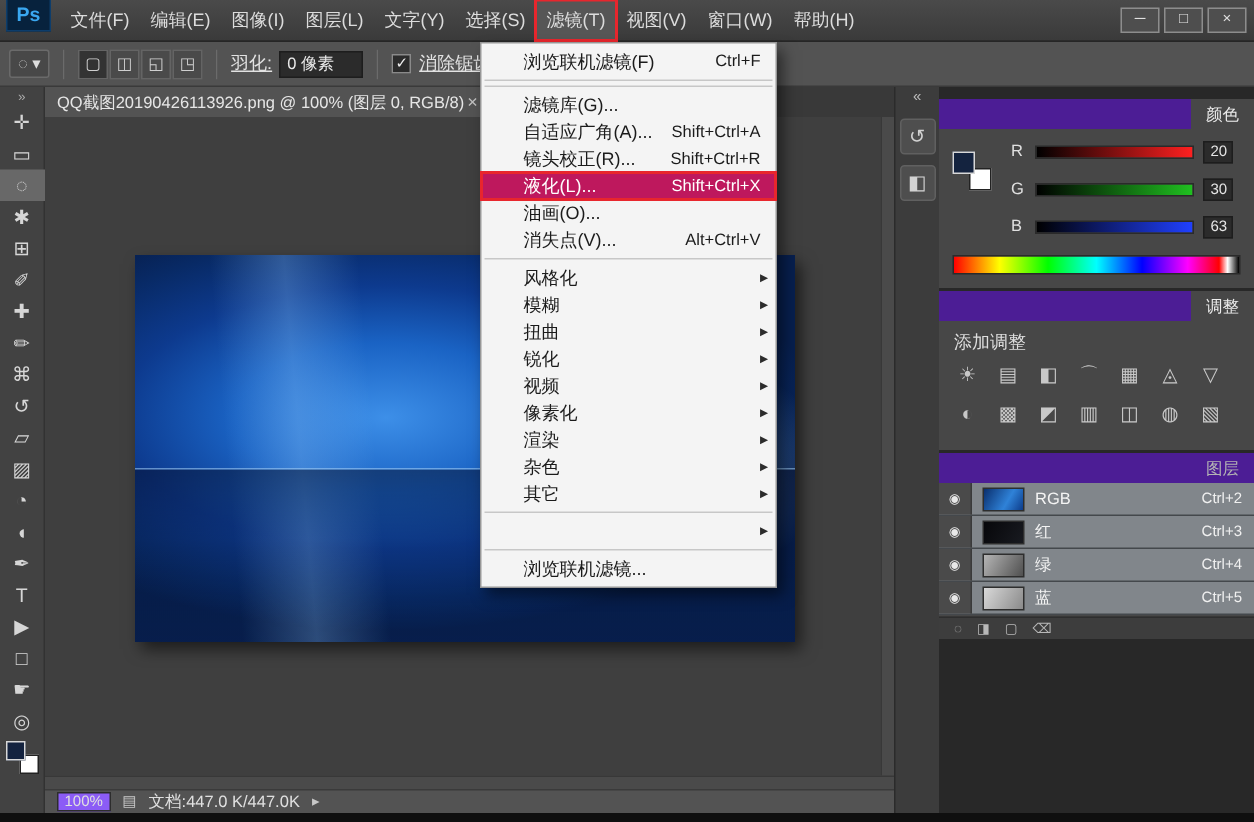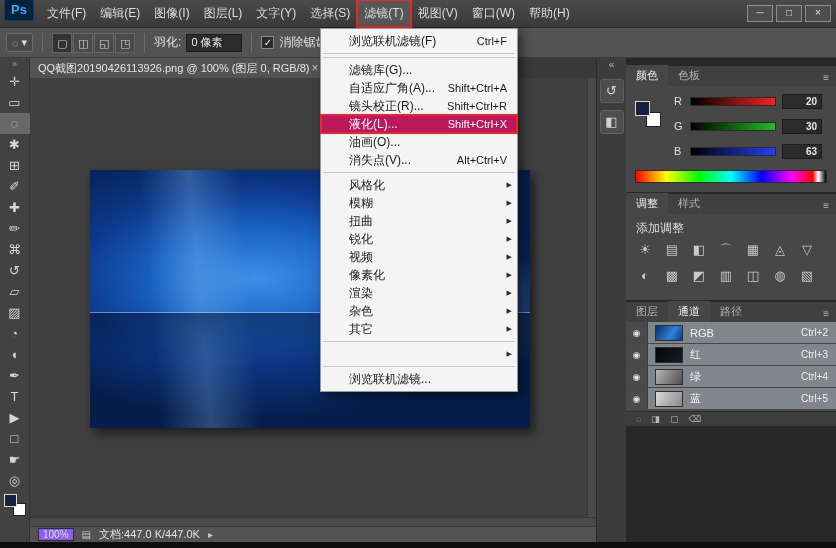--- a/index.html
+++ b/index.html
@@ -28,21 +28,21 @@
   .optionsbar { position:absolute; top:28px; left:0; width:836px; height:30px;
     background:#535353; border-bottom:1px solid #3a3a3a; display:flex; align-items:center;
     gap:5px; padding-left:6px; }
   .tool-preset { display:flex; align-items:center; gap:3px; padding:2px 5px;
     border:1px solid #6a6a6a; background:#484848; color:#ddd; font-size:11px; border-radius:2px; }
   .mode-group { display:flex; gap:1px; }
   .mode-btn { width:20px; height:20px; border:1px solid #646464; background:#4a4a4a;
     color:#cfcfcf; font-size:11px; line-height:18px; text-align:center; }
   .mode-btn.pressed { background:#333; }
   .vsep { width:1px; height:20px; background:#3b3b3b; border-right:1px solid #6b6b6b; margin:0 4px; }
-  .opt-label { font-size:12px; color:#e2e2e2; }
+  .opt-label { font-size:12px; color:#e2e2e2;text-decoration:underline; }
   .feather-input { width:56px; height:18px; background:#2b2b2b; border:1px solid #1d1d1d;
     color:#eaeaea; font-size:11px; padding:0 4px; font-family:inherit; }
   .checkbox { width:13px; height:13px; background:#2b2b2b; border:1px solid #8a8a8a;
     color:#f0f0f0; font-size:10px; line-height:11px; text-align:center; }
 
   
   .toolbox { position:absolute; top:58px; left:0; width:30px; height:484px;
     background:#424242; border-right:1px solid #323232; display:flex; flex-direction:column;
     align-items:center; }
   .toolbox-collapse { height:13px; font-size:9px; color:#aaa; line-height:13px; }
@@ -97,39 +97,39 @@
     align-items:center; }
   .dock-collapse { height:14px; color:#bbb; font-size:10px; line-height:14px; }
   .dock-icon { width:24px; height:24px; margin-top:7px; background:#4e4e4e;
     border:1px solid #606060; border-radius:3px; color:#d2d2d2; font-size:13px;
     line-height:22px; text-align:center; }
 
   
   .right-panels { position:absolute; top:58px; left:626px; width:210px; height:484px;
     background:#282828; }
   .panel { position:absolute; left:0; width:210px; }
-  .panel-header { height:20px; background:#404040; display:flex; align-items:flex-end; }
+  .panel-header { height:20px; background:#4c1d95; display:flex; align-items:flex-end;flex-direction:column; }
   .panel-tab { font-size:11px; color:#b4b4b4; padding:3px 10px 3px; }
   .panel-tab.active { background:#474747; color:#ececec; }
   .panel-menu { margin-left:auto; color:#bbb; font-size:10px; padding:3px 7px; }
   .panel-body { position:relative; background:#474747; height:calc(100% - 20px); }
 
   #panel-color { top:8px; height:126px; }
   .fgbg { position:absolute; left:9px; top:12px; width:26px; height:26px; }
   .fgbg .swatch-bg { width:15px; height:15px; }
   .fgbg .swatch-fg { width:15px; height:15px; }
   .color-row { position:absolute; left:48px; right:14px; height:14px; display:flex;
     align-items:center; gap:6px; }
   .chan-letter { width:10px; font-size:11px; color:#e0e0e0; }
   .slider { flex:1; height:9px; border:1px solid #2a2a2a; }
   .slider.r { background:linear-gradient(to right,#000,#ff2020); }
   .slider.g { background:linear-gradient(to right,#000,#20c020); }
   .slider.b { background:linear-gradient(to right,#000,#2040ff); }
-  .color-value { width:40px; height:15px; background:#2b2b2b; border:1px solid #1d1d1d;
-    color:#e6e6e6; font-size:10px; line-height:13px; text-align:right; padding:0 4px;font-weight:bold; }
+  .color-value { width:20px; height:15px; background:#2b2b2b; border:1px solid #1d1d1d;
+    color:#e6e6e6; font-size:10px; line-height:13px; text-align:right; padding:0 4px; }
   .spectrum { position:absolute; left:9px; right:9px; top:84px; height:13px;
     border:1px solid #2a2a2a;
     background:linear-gradient(to right,#ff0000,#ffff00 16%,#00ff00 33%,#00ffff 50%,#0000ff 66%,#ff00ff 82%,#ff0000 93%,#ffffff 96%,#000000 100%); }
 
   #panel-adjust { top:136px; height:106px; }
   .add-label { position:absolute; left:10px; top:6px; font-size:12px; color:#dedede; }
   .adj-row { position:absolute; left:10px; display:flex; gap:9px; }
   .adj-row.r1 { top:27px; } .adj-row.r2 { top:53px; }
   .adj-icon { width:18px; height:17px; color:#c8c8c8; font-size:13px; line-height:17px;
     text-align:center; }

